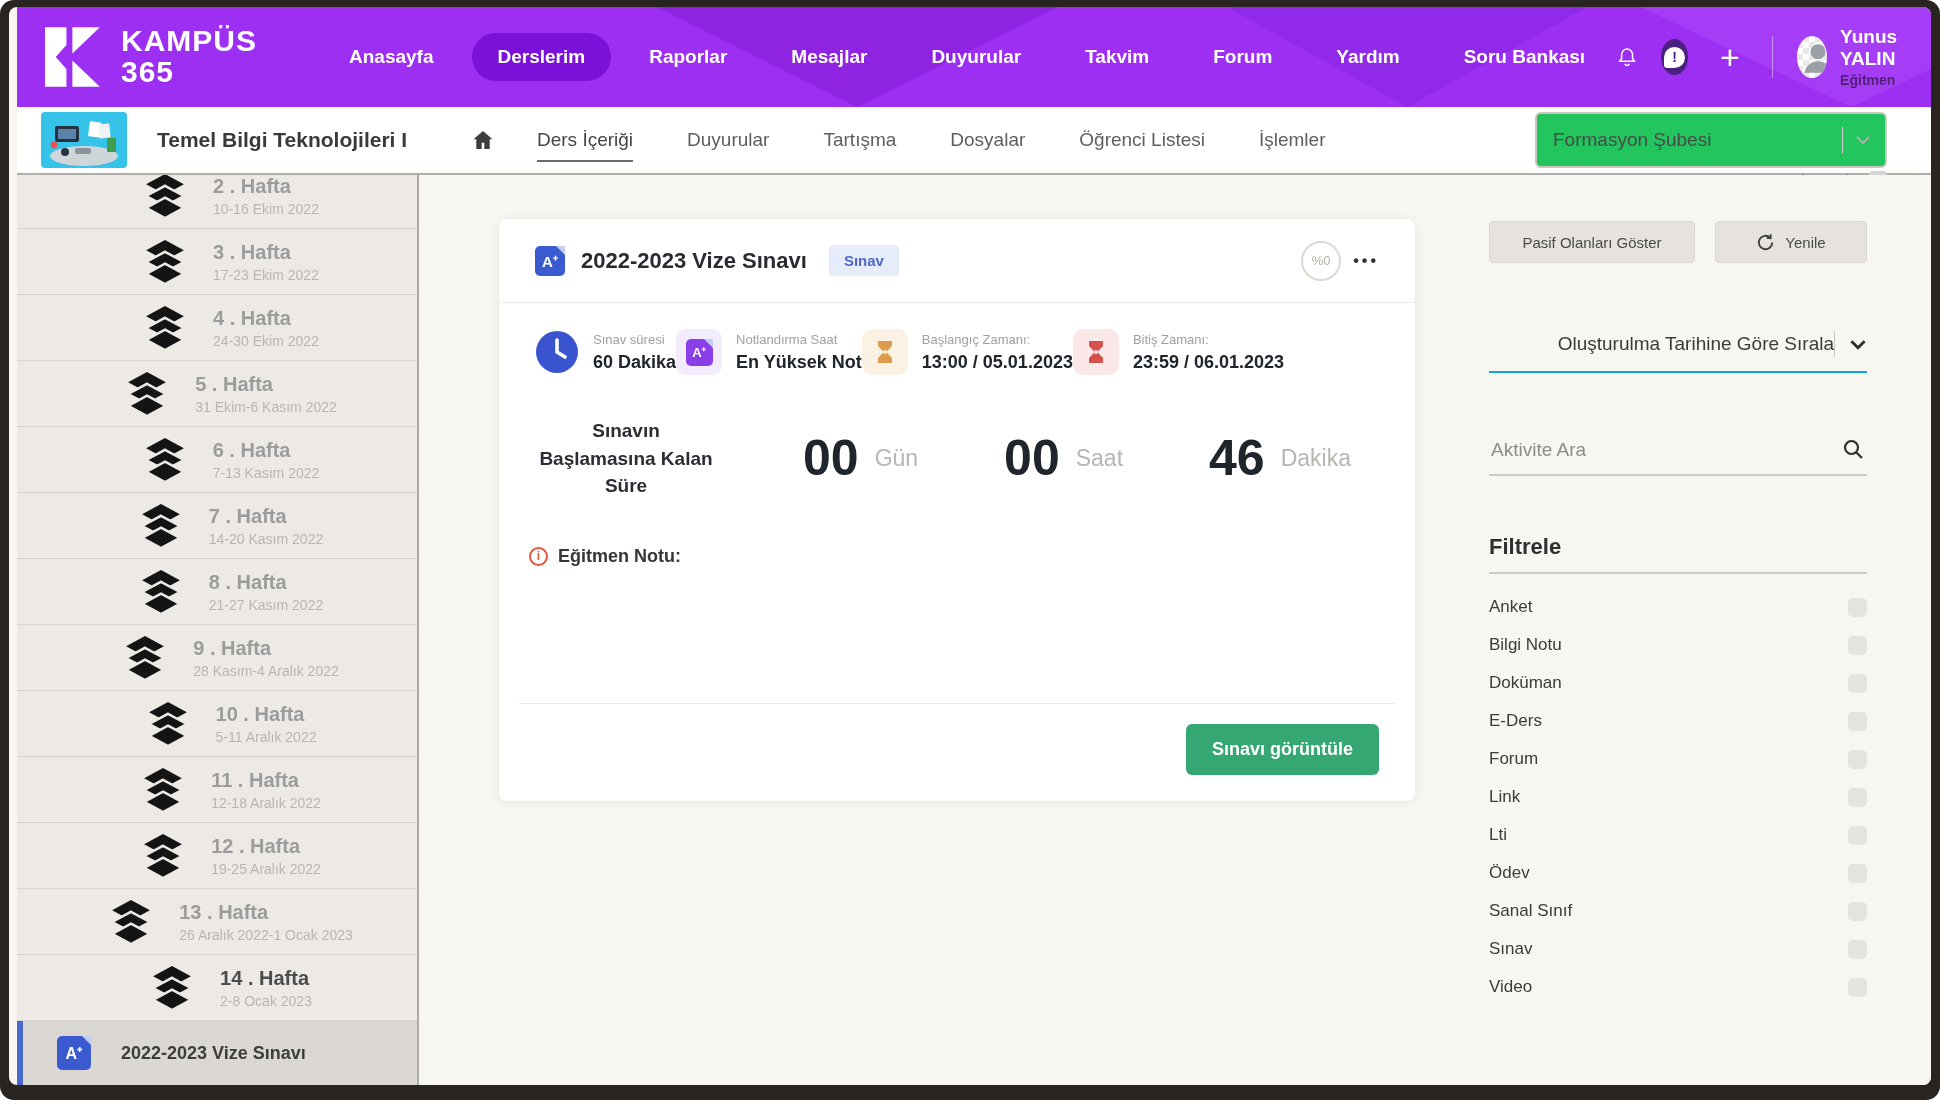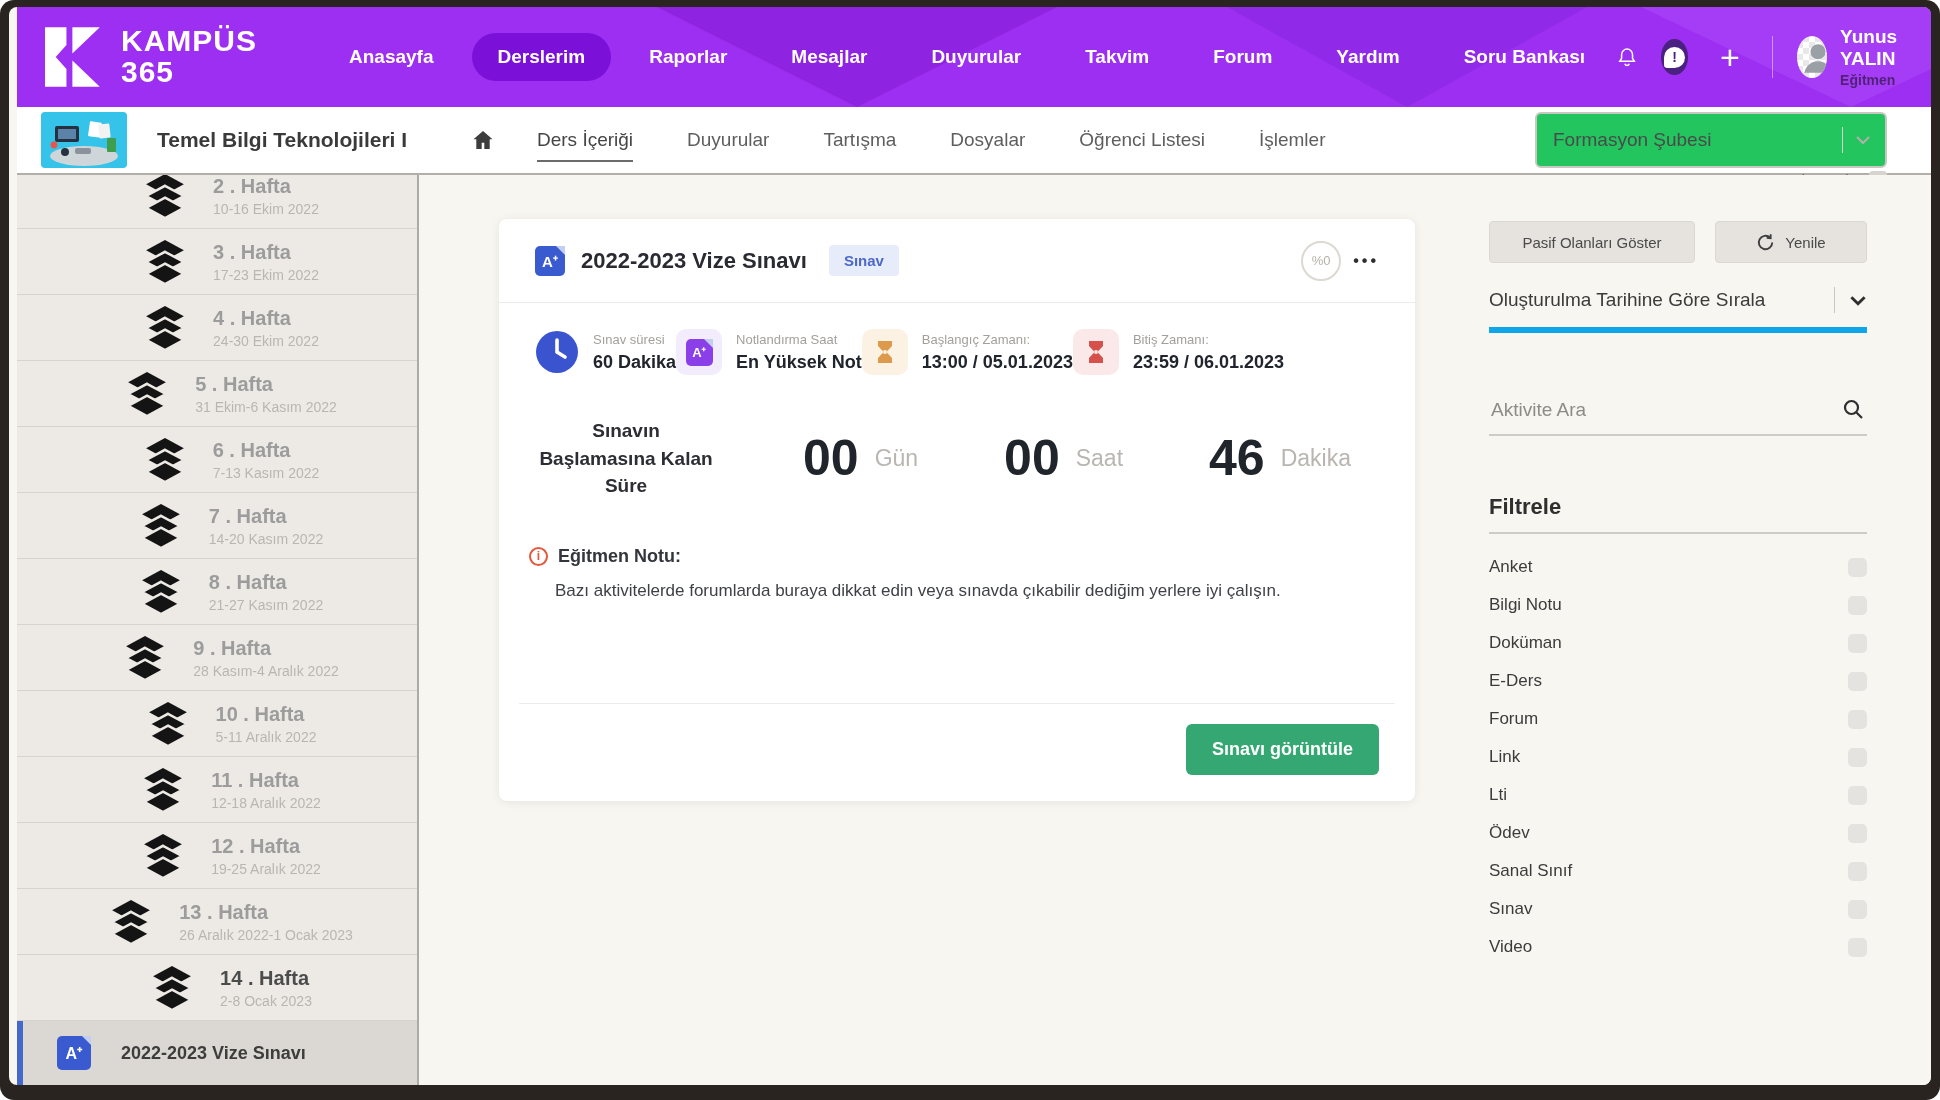--- a/index.html
+++ b/index.html
@@ -122,22 +122,22 @@
               border:none; cursor:pointer; font-family:"Liberation Sans",sans-serif; }
 
   
   .panel { position:absolute; right:64px; top:46px; width:378px; }
   .panel-btns { display:flex; gap:20px; }
   .gray-btn { background:#e6e3df; border:1px solid #dbd8d4; border-radius:4px; height:42px;
               font-size:15px; color:#4a4a4a; display:flex; align-items:center; justify-content:center;
               gap:10px; cursor:pointer; font-family:"Liberation Sans",sans-serif; }
   .btn-passive { flex:1 1 206px; }
   .btn-refresh { flex:0 0 152px; }
-  .sort-row { display:flex; align-items:center; margin-top:24px; padding-bottom:14px;
-              border-bottom:6px solid #0ea5e9; cursor:pointer; }
+  .sort-row { display:flex; align-items:center; margin-top:68px; padding-bottom:14px;
+              border-bottom:2px solid #0ea5e9; cursor:pointer;text-align:right; }
   .sort-label { font-size:19px; color:#3b3b3b; flex:1; }
   .sort-sep { width:1px; height:26px; background:#c9c6c2; margin-right:14px; }
   .search-row { position:relative; margin-top:66px; border-bottom:2px solid #cfccc8; }
   .search-input { width:100%; border:none; outline:none; background:transparent; font-size:19px;
                   color:#3b3b3b; padding:0 36px 13px 2px; font-family:"Liberation Sans",sans-serif; }
   .search-input::placeholder { color:#8f8c88; }
   .search-icon { position:absolute; right:2px; top:-2px; cursor:pointer; }
   .filter-head { margin-top:58px; font-size:22px; font-weight:bold; color:#2f2f2f;
                  padding-bottom:12px; border-bottom:2px solid #cfccc8; }
   .filter-list { margin-top:14px; }
@@ -510,21 +510,20 @@
                 <span class="cd-unit">Dakika</span>
               </div>
             </div>
         </div>
 
         <div class="note">
           <div class="note-head">
             <div class="note-icon">i</div>
             <div class="note-title">Eğitmen Notu:</div>
           </div>
-          <div class="note-body">Bazı aktivitelerde forumlarda buraya dikkat edin veya sınavda çıkabilir dediğim yerlere iyi çalışın.</div>
         </div>
 
         <div class="card-divider"></div>
         <button class="view-btn">Sınavı görüntüle</button>
       </div>
 
       <div class="panel">
         <div class="panel-btns">
           <button class="gray-btn btn-passive">Pasif Olanları Göster</button>
           <button class="gray-btn btn-refresh">

